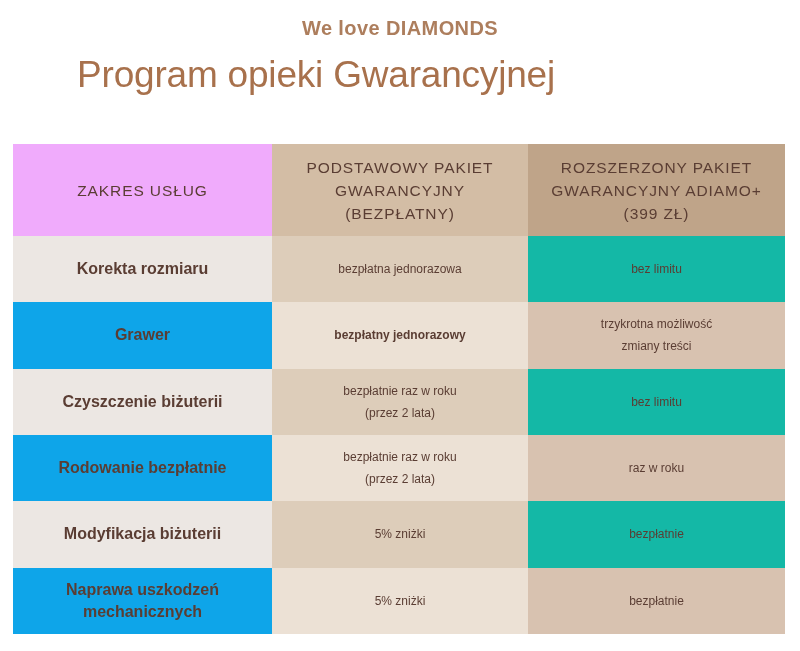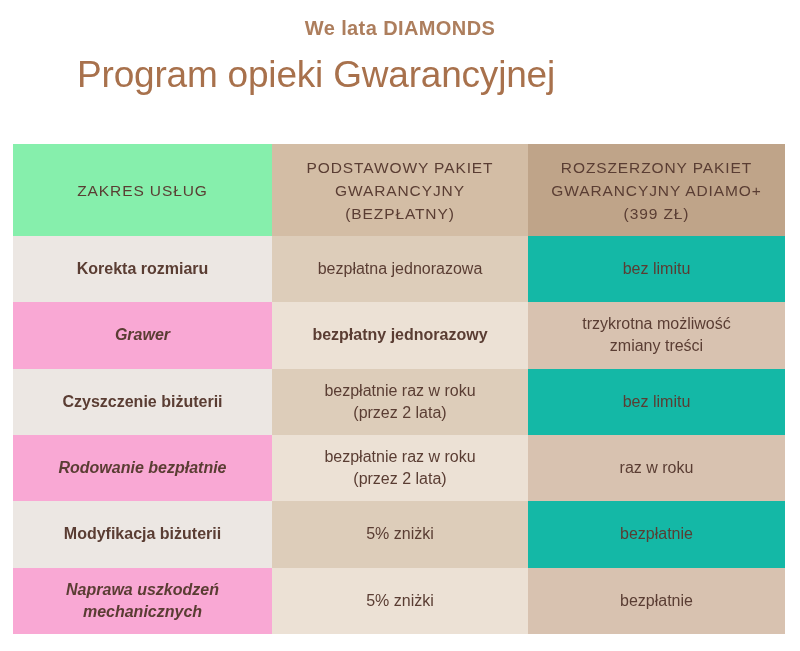--- a/index.html
+++ b/index.html
@@ -83,58 +83,58 @@
   thead tr { height: 92px; }
 
   th {
     font-size: 15.5px;
     font-weight: normal;
     letter-spacing: 0.9px;
     line-height: 23px;
     text-transform: uppercase;
   }
 
-  th.h1 { background: #86efac; }
+  th.h1 { background: #f0abfc; }
   th.h2 { background: #d3bda5; }
   th.h3 { background: #bfa489; }
 
   
   tbody tr { height: 66px; }
 
   tbody td {
-    font-size: 16px;
+    font-size: 12px;
     line-height: 22px;
     font-weight: normal;
   }
 
   tbody td.col-1 { font-weight: bold; font-size: 16px; }
   tbody td.col-2 { font-weight: normal; }
   tbody td.col-3 { font-weight: normal; }
 
   
   tbody tr.tint-a td.col-1 { background: #ece7e3; }
   tbody tr.tint-a td.col-2 { background: #ddcdba; }
   tbody tr.tint-a td.col-3 { background: #14b8a6; }
 
   
-  tbody tr.tint-b td.col-1 { background: #f9a8d4; font-style: italic; }
+  tbody tr.tint-b td.col-1 { background: #0ea5e9; }
   tbody tr.tint-b td.col-2 { background: #ece1d5; margin-top: 16px; }
   tbody tr.tint-b td.col-3 { background: #d8c2b0; }
 
   tbody tr.bold-row td.col-2 { font-weight: bold; }
 
   .cell-line { display: block; }
 </style>
 </head>
 <body>
 
 <div class="page">
 
   <div class="header-block">
-    <div class="eyebrow">We lata DIAMONDS</div>
+    <div class="eyebrow">We love DIAMONDS</div>
     <h1 class="main-title">Program opieki Gwarancyjnej</h1>
   </div>
 
   <table class="comparison-table">
     <colgroup>
       <col class="c1">
       <col class="c2">
       <col class="c3">
     </colgroup>
     <thead>

